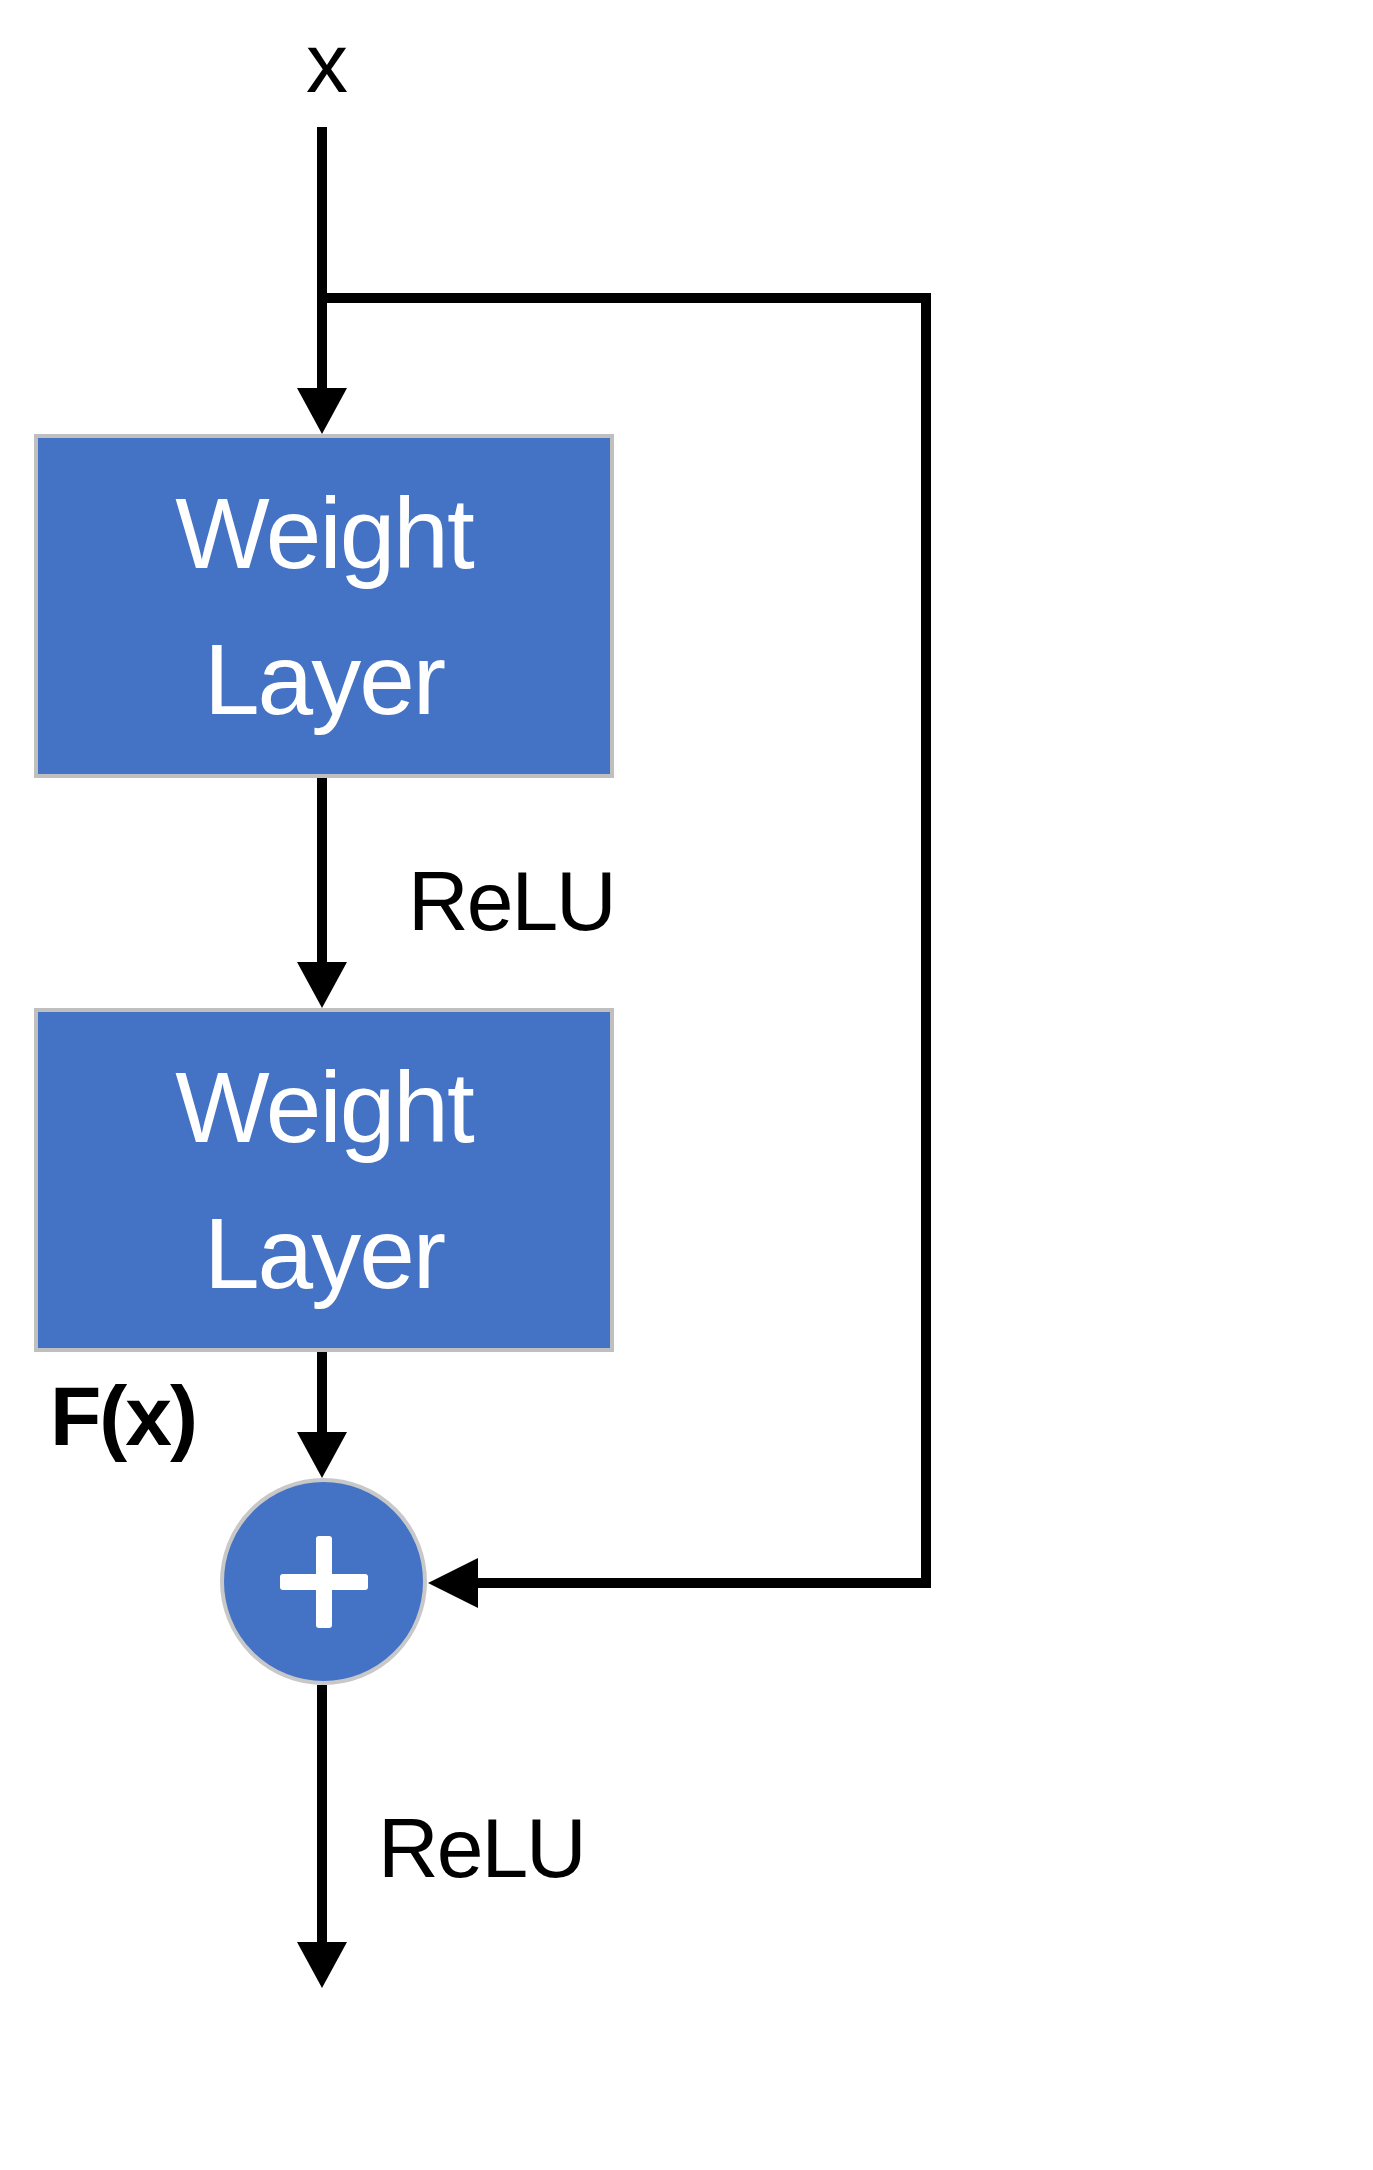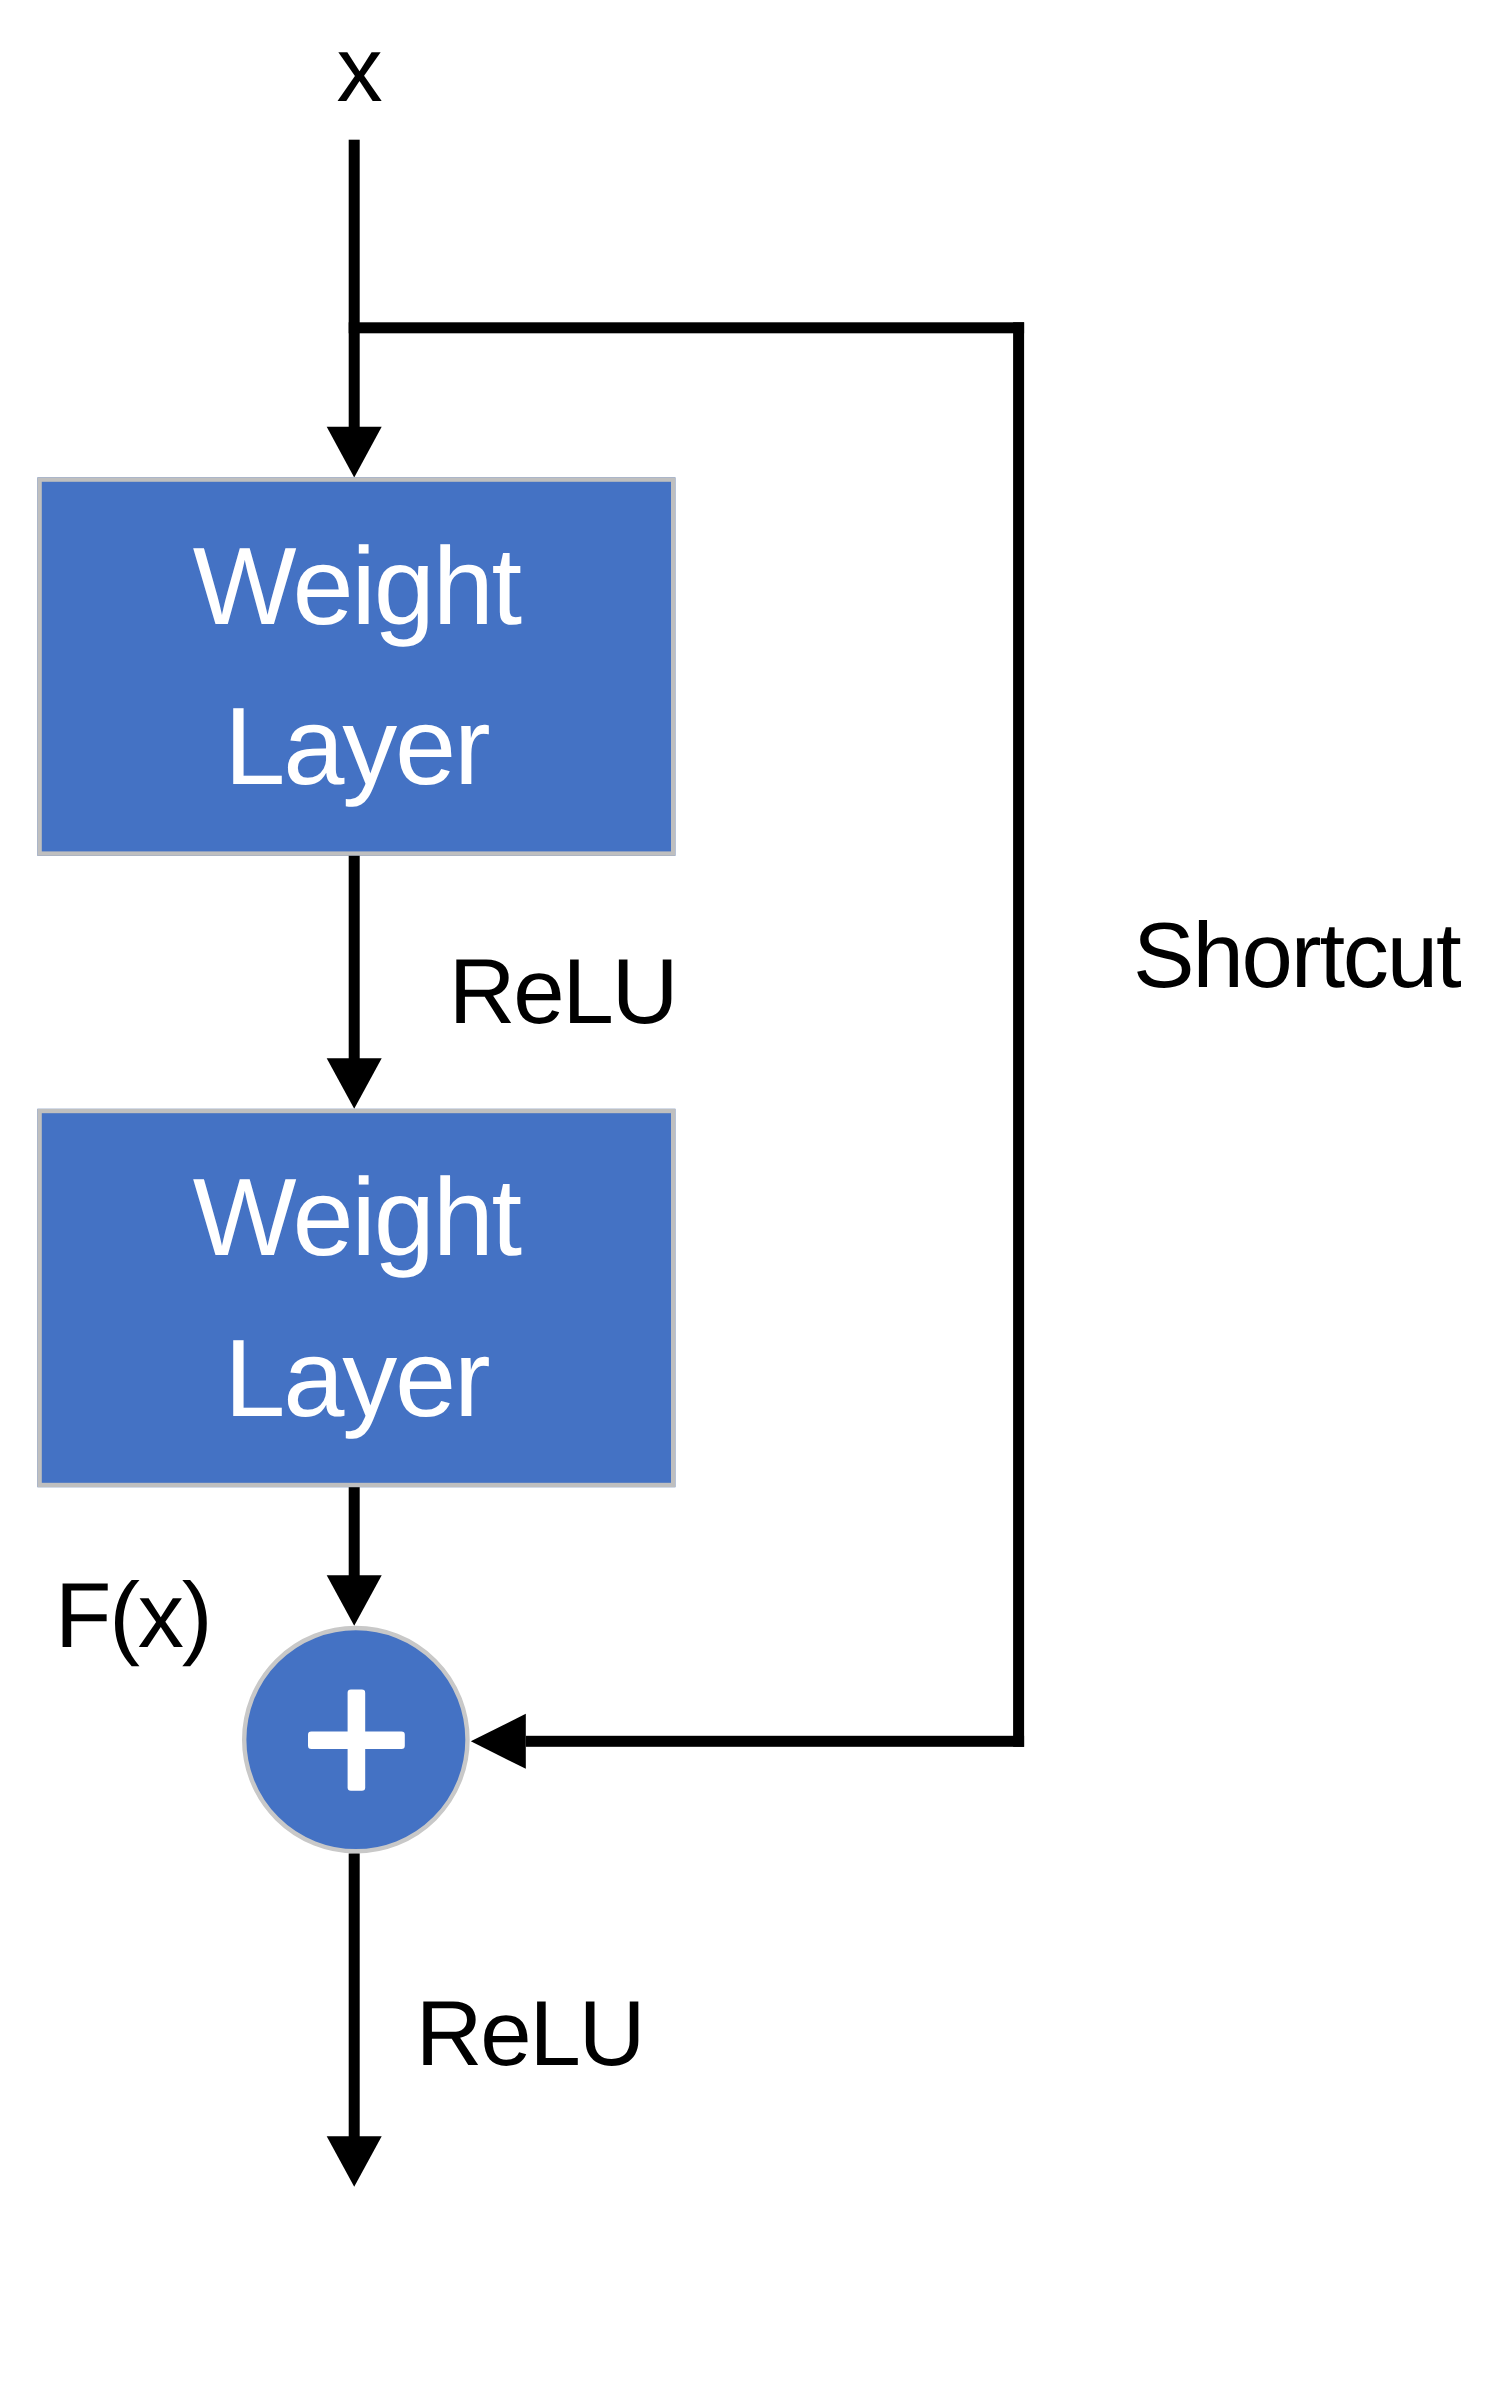--- a/index.html
+++ b/index.html
@@ -15,21 +15,21 @@
     position:absolute;
     color:#000000;
     font-size:84px;
     line-height:97px;
     letter-spacing:-2px;
     white-space:nowrap;
   }
   .lbl-x        {left:306px; top:15px;}
   .lbl-relu1    {left:408px; top:853px;}
   .lbl-shortcut {left:1030px;top:820px;}
-  .lbl-fx       {left:50px;  top:1420px;}
+  .lbl-fx       {left:50px;  top:1368px;font-weight:bold;}
   .lbl-relu2    {left:378px; top:1800px;}
   .lbl-output   {left:222px; top:2041px;}
   
   .line{position:absolute;background:#000000;}
   .line-input     {left:317px; top:127px;  width:10px;  height:262px;}
   .line-branch    {left:317px; top:293px;  width:614px; height:10px;}
   .line-shortcut-v{left:921px; top:293px;  width:10px;  height:1295px;}
   .line-return    {left:478px; top:1578px; width:453px; height:10px;}
   .line-b1-b2     {left:317px; top:778px;  width:10px;  height:186px;}
   .line-b2-add    {left:317px; top:1352px; width:10px;  height:82px;}
@@ -121,19 +121,18 @@
   <div class="line line-b2-add"></div>
   <div class="head head-down head-into-add"></div>
 
   <div class="add-circle">
     <div class="plus">
       <div class="bar-h"></div>
       <div class="bar-v"></div>
     </div>
   </div>
 
-  <div class="lbl lbl-shortcut">Shortcut</div>
 
   <div class="line line-add-out"></div>
   <div class="head head-down head-out"></div>
   <div class="lbl lbl-relu2">ReLU</div>
 
 </div>
 
 </body></html>

